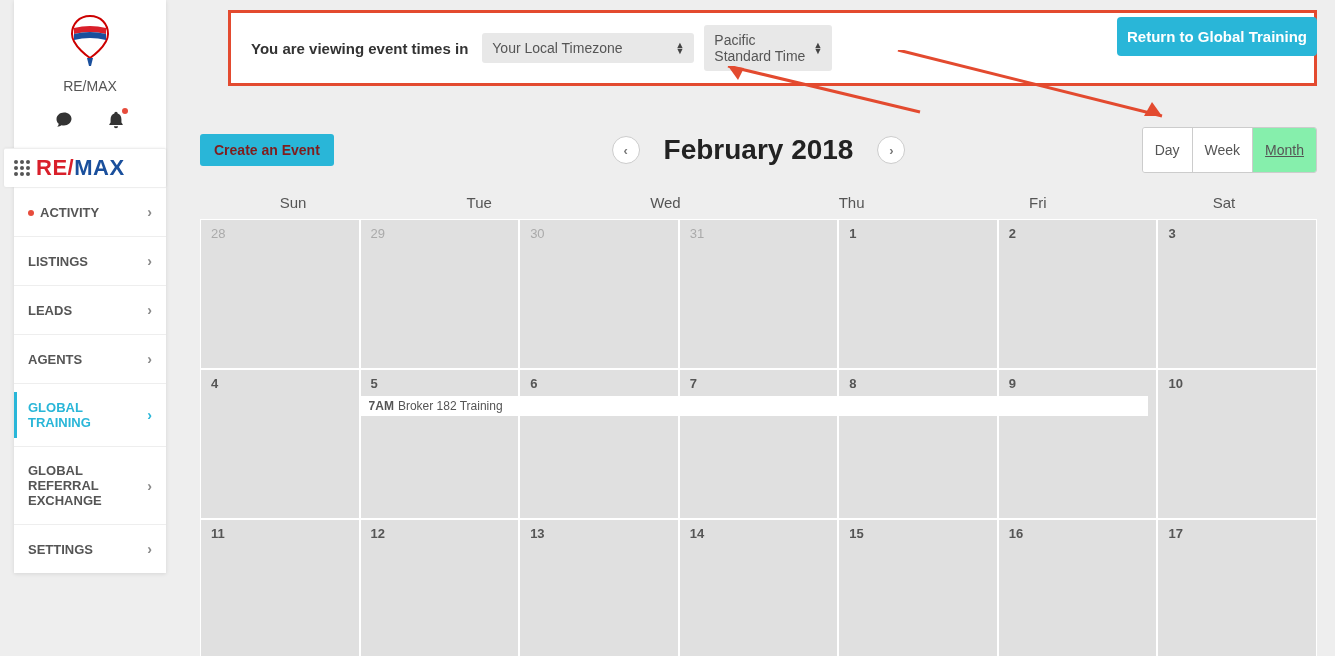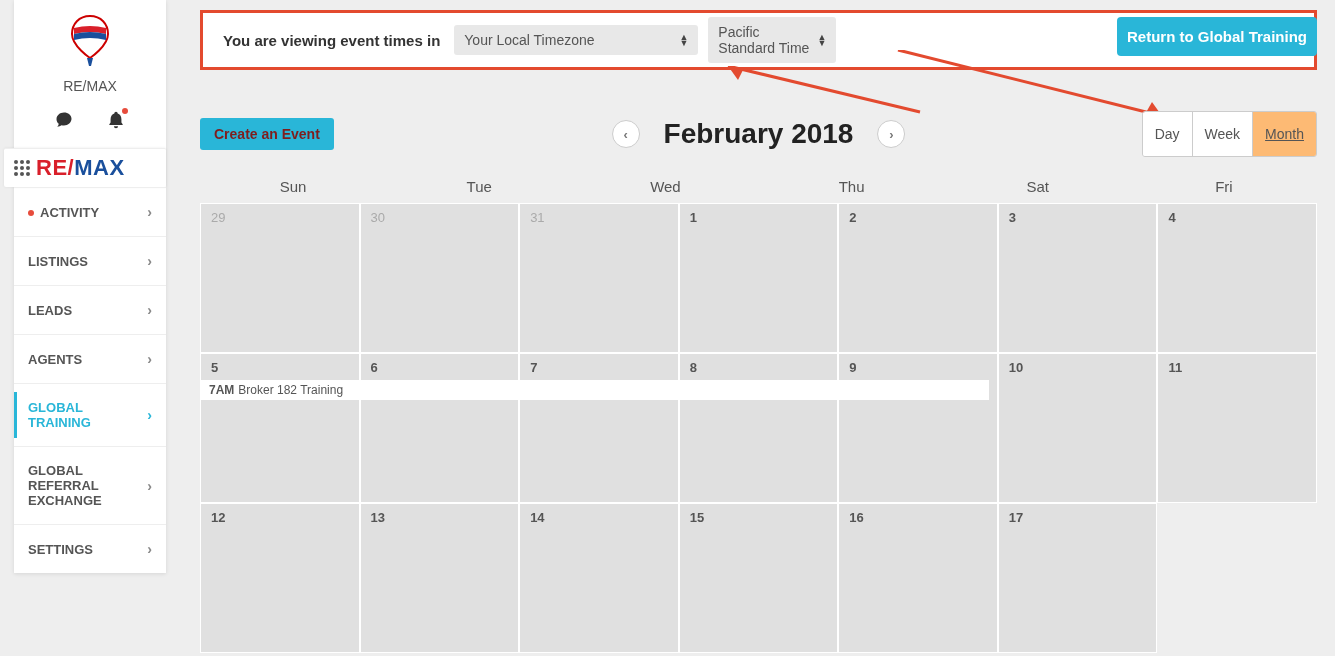--- a/index.html
+++ b/index.html
@@ -28,44 +28,44 @@
 .nav-item { display: flex; align-items: center; justify-content: space-between; padding: 16px 14px; border-top: 1px solid #eee; font-size: 13px; font-weight: 700; color: #555; cursor: pointer; position:relative;}
 .nav-item .chev { color: #888; font-size: 14px; }
 .nav-item.active { color: #29b6d8; }
 .nav-item.active::before { content:""; position:absolute; left:0; top:8px; bottom:8px; width:3px; background:#29b6d8;}
 .nav-item.has-dot .label::before { content:""; display:inline-block; width:6px; height:6px; background:#e74c3c; border-radius:50%; margin-right:6px; vertical-align:middle;}
 .nav-item.active .chev{ color:#29b6d8;}
 
 
 .main { position: absolute; left: 200px; top: 10px; right: 18px; }
 
-.topbar { background: #fff; border: 3px solid #e34a2f; padding: 4px 20px; display: flex; align-items: center; }
+.topbar { background: #fff; border: 3px solid #e34a2f; padding: 12px 20px; display: flex; align-items: center; margin-left: 28px; }
 .topbar-label { font-weight: 700; font-size: 15px; margin-right: 14px; }
 .select { display: inline-flex; align-items: center; justify-content: space-between; background: #e8e8e8; border-radius: 3px; padding: 7px 10px; font-size: 14px; color: #555; cursor: pointer; margin-right: 10px; }
-.select.first { width: 244px; }
+.select.first { width: 212px; }
 .select.second { width: 128px; }
 .select .arrows { font-size: 9px; color: #444; line-height: 6px; }
 .return-btn { margin-left: auto; background: #29b6d8; color: #fff; border: none; padding: 11px 10px; font-size: 15px; font-weight: 600; border-radius: 4px; cursor: pointer; position:absolute; right:0; top:7px;}
 .topbar-wrap{position:relative;}
 
 
 .arrow-svg { position: absolute; pointer-events: none; }
 .arrow1 { left: 470px; top: 56px; width: 260px; height: 50px; }
 .arrow2 { left: 690px; top: 40px; width: 280px; height: 70px; }
 
 
 .toolbar { display: flex; align-items: center; margin-top: 48px; position:relative;}
 .create-btn { background: #29b6d8; color: #7f1d1d; border: none; padding: 8px 14px; font-size: 14px; font-weight: 600; border-radius: 3px; cursor: pointer; }
 .nav-arrow { width: 28px; height: 28px; border: 1px solid #ccc; border-radius: 50%; background:#fff; color:#777; display:inline-flex; align-items:center; justify-content:center; font-size:13px; font-weight:bold; cursor:pointer;}
 .cal-title { font-size: 28px; font-weight: 800; color: #222; margin: 0 24px; }
 .title-group{ position:absolute; left:50%; transform:translateX(-50%); display:flex; align-items:center;}
 .view-switch { position:absolute; right:0; display:flex; border:1px solid #ccc; border-radius:3px; overflow:hidden;}
 .view-switch button{ background:#fff; border:none; border-left:1px solid #ccc; padding:14px 12px; font-size:14px; cursor:pointer; color:#555;}
 .view-switch button:first-child{border-left:none;}
-.view-switch button.active{ background:#fdba74;text-decoration:underline;}
+.view-switch button.active{ background:#86efac;text-decoration:underline;}
 
 
 .calendar { margin-top: 20px; }
 .dow { display: grid; grid-template-columns: repeat(6, 1fr); }
 .dow div { text-align: center; font-size: 15px; color: #555; padding: 8px 0; }
 .grid { display: grid; grid-template-columns: repeat(7, 1fr); grid-auto-rows: 150px; }
 .cell { background: #e0e0e0; border: 1px solid #fff; padding: 6px 10px; font-size: 13px; color: #555; font-weight:700; position:relative;}
 .cell.other { color: #aaa; font-weight:500;}
 .event { position:absolute; top:26px; left:0; height:20px; background:#ffffff; font-size:12px; display:flex; align-items:center; padding-left:8px; font-weight:400;}
 .event b{font-weight:700; margin-right:4px;}
@@ -185,24 +185,25 @@
       <button class="active">Month</button>
     </div>
   </div>
 
   <div class="calendar">
     <div class="dow">
       <div>Sun</div>
       <div>Tue</div>
       <div>Wed</div>
       <div>Thu</div>
+      <div>Fri</div>
       <div>Sat</div>
-      <div>Fri</div>
     </div>
     <div class="grid">
+      <div class="cell other"><span>28</span></div>
       <div class="cell other"><span>29</span></div>
       <div class="cell other"><span>30</span></div>
       <div class="cell other"><span>31</span></div>
       <div class="cell"><span>1</span></div>
       <div class="cell"><span>2</span></div>
       <div class="cell"><span>3</span></div>
 
       <div class="cell"><span>4</span></div>
       <div class="cell"><span>5</span>
         <div class="event span5">

